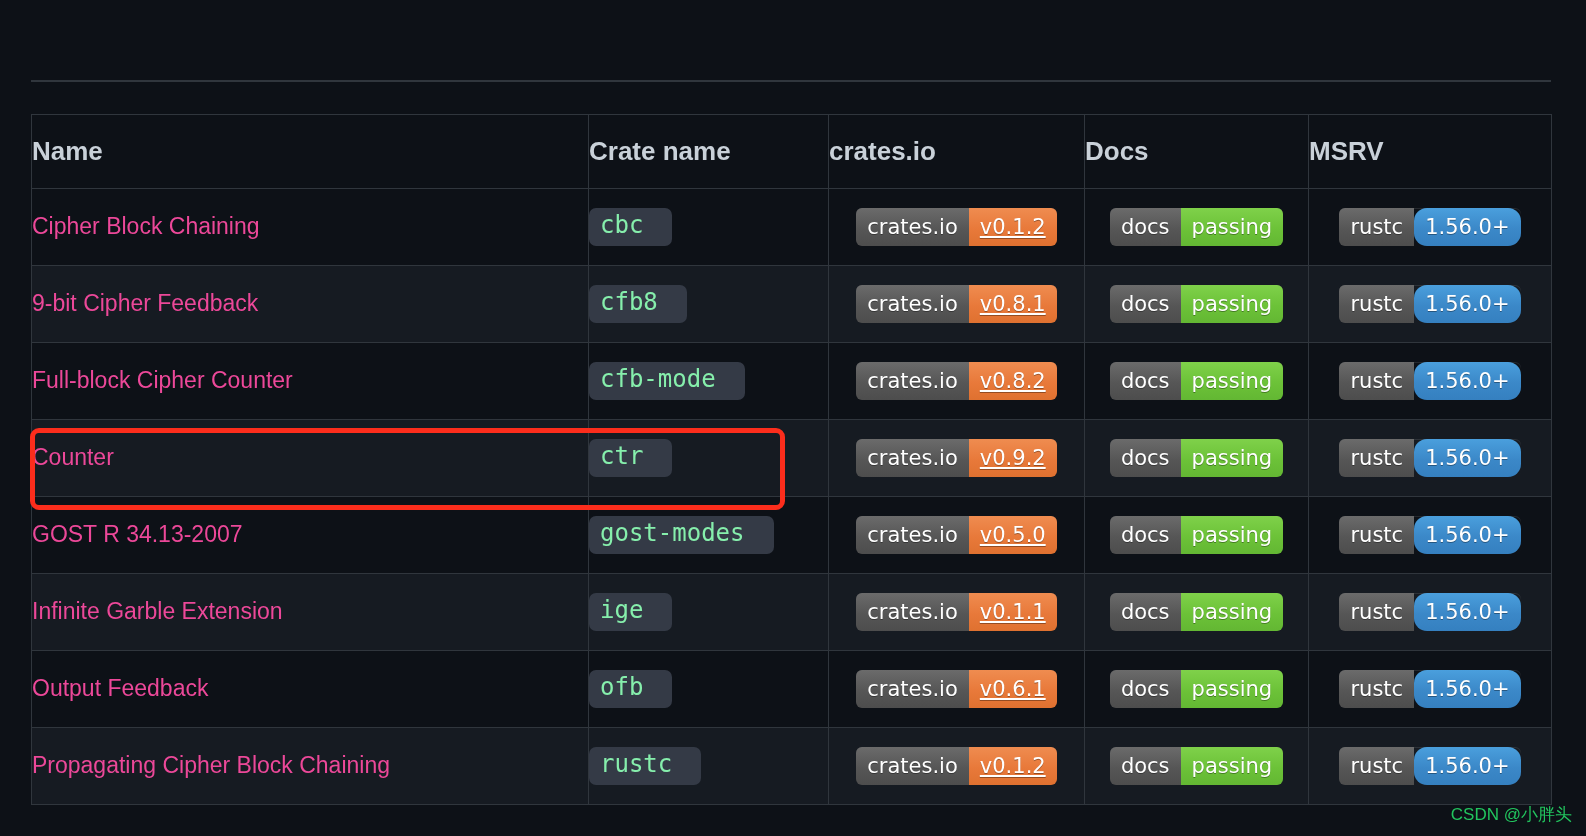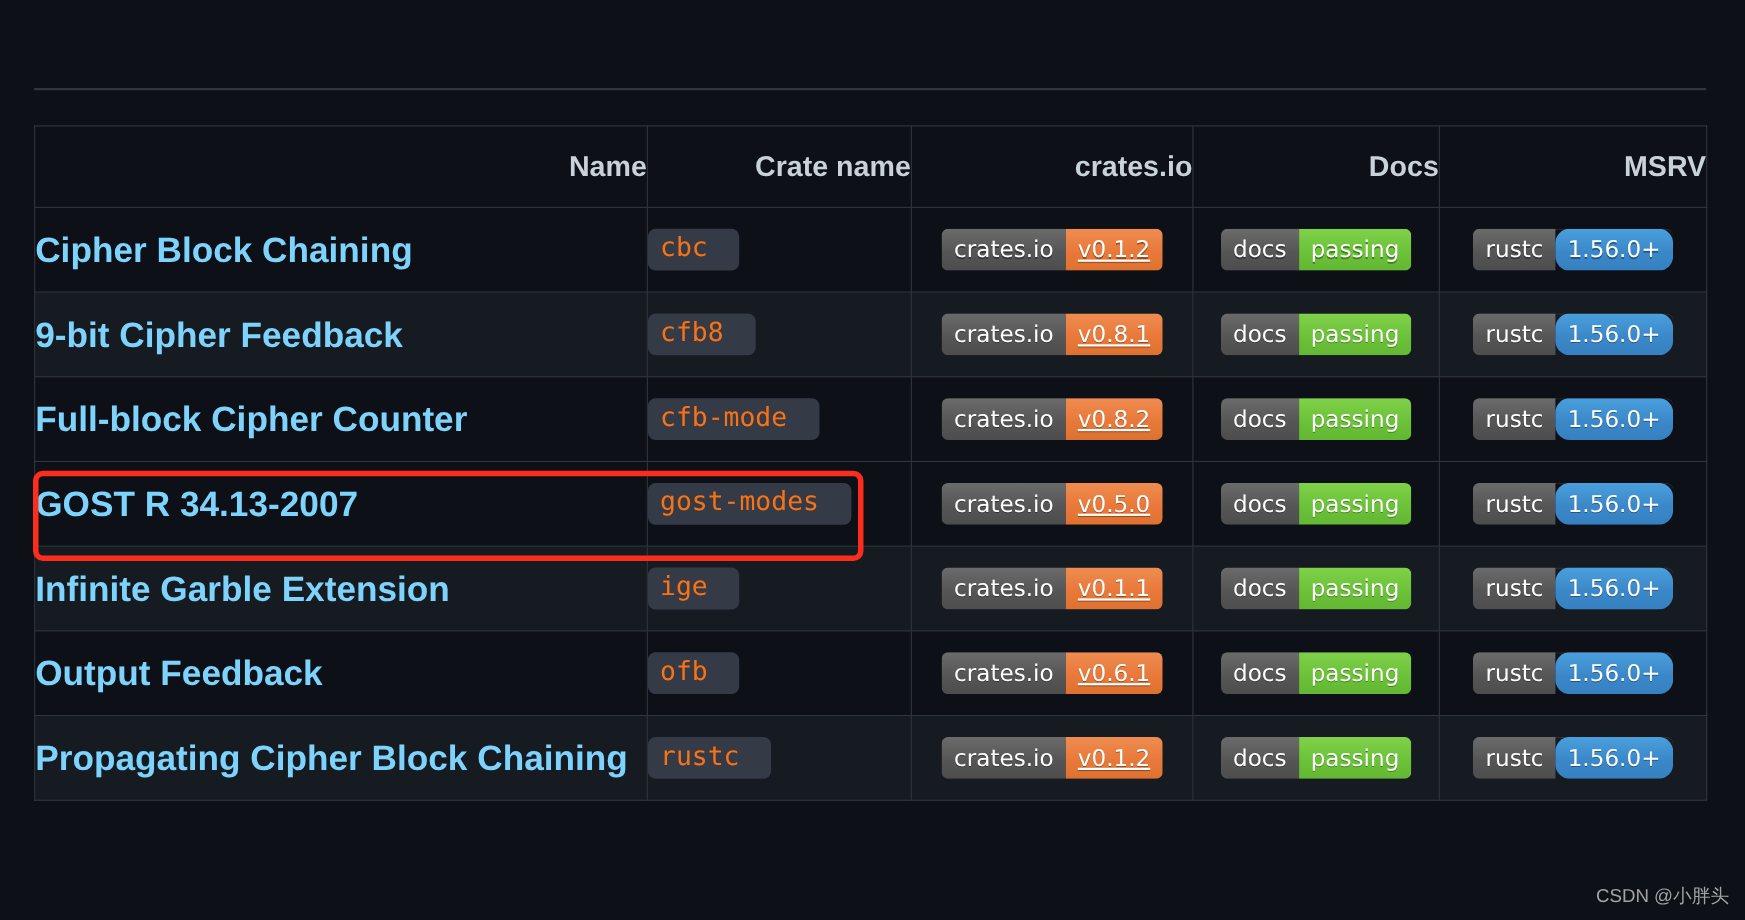--- a/index.html
+++ b/index.html
@@ -43,44 +43,43 @@
   table.algos th, table.algos td {
     border: 1px solid #30363d;
     padding: 0;
     vertical-align: middle;
   }
   table.algos thead th {
     height: 74px;
     color: #c9d1d9;
     font-size: 26px;
     font-weight: bold;
-    text-align: right;
+    text-align: left;
     background: #0d1117;
   }
   table.algos tbody tr { height: 77px; }
   table.algos tbody tr.alt td { background: #161b22; }
   table.algos tbody tr td { background: #0d1117; }
 
   td.name-cell {
     padding-left: 26px;
     text-align: left;
   }
   .algo-link {
-    color: #7dd3fc;
-    font-size: 32px;
+    color: #ec4899;
+    font-size: 23px;
     text-decoration: none;
     cursor: pointer;
     line-height: 1.2;
-    font-weight: bold;
   }
   td.crate-cell { padding-left: 20px; text-align: left; }
   .code-chip {
     display: inline-block;
     background: #343a46;
-    color: #f97316;
+    color: #86efac;
     font-family: "DejaVu Sans Mono", monospace;
     font-size: 24px;
     padding: 4px 29px 6px 11px;
     border-radius: 7px;
     line-height: 1.15;
     cursor: pointer;
   }
   td.badge-cell { text-align: center; }
 
   
@@ -124,21 +123,21 @@
     width: 755px; height: 82px;
     border: 5px solid #fc2d1c;
     border-radius: 9px;
     pointer-events: none;
     z-index: 20;
   }
 
   .watermark {
     position: absolute;
     right: 14px; bottom: 10px;
-    color: #a3a3a3;
+    color: #22c55e;
     font-size: 17px;
     font-family: "Liberation Sans", sans-serif;
   }
 </style>
 </head>
 <body>
 
 <div class="page">
 
   <div class="title-rule"></div>
@@ -203,20 +202,36 @@
               </span></td>
             <td class="badge-cell"><span class="badge docs">
                 <span class="lbl">docs</span>
                 <span class="val">passing</span>
               </span></td>
             <td class="badge-cell"><span class="badge msrv">
                 <span class="lbl">rustc</span>
                 <span class="val">1.56.0+</span>
               </span></td>
           </tr>
+          <tr class="alt">
+            <td class="name-cell"><span class="algo-link">Counter</span></td>
+            <td class="crate-cell"><span class="code-chip">ctr</span></td>
+            <td class="badge-cell"><span class="badge crates">
+                <span class="lbl">crates.io</span>
+                <span class="val">v0.9.2</span>
+              </span></td>
+            <td class="badge-cell"><span class="badge docs">
+                <span class="lbl">docs</span>
+                <span class="val">passing</span>
+              </span></td>
+            <td class="badge-cell"><span class="badge msrv">
+                <span class="lbl">rustc</span>
+                <span class="val">1.56.0+</span>
+              </span></td>
+          </tr>
           <tr>
             <td class="name-cell"><span class="algo-link">GOST R 34.13-2007</span></td>
             <td class="crate-cell"><span class="code-chip">gost-modes</span></td>
             <td class="badge-cell"><span class="badge crates">
                 <span class="lbl">crates.io</span>
                 <span class="val">v0.5.0</span>
               </span></td>
             <td class="badge-cell"><span class="badge docs">
                 <span class="lbl">docs</span>
                 <span class="val">passing</span>

